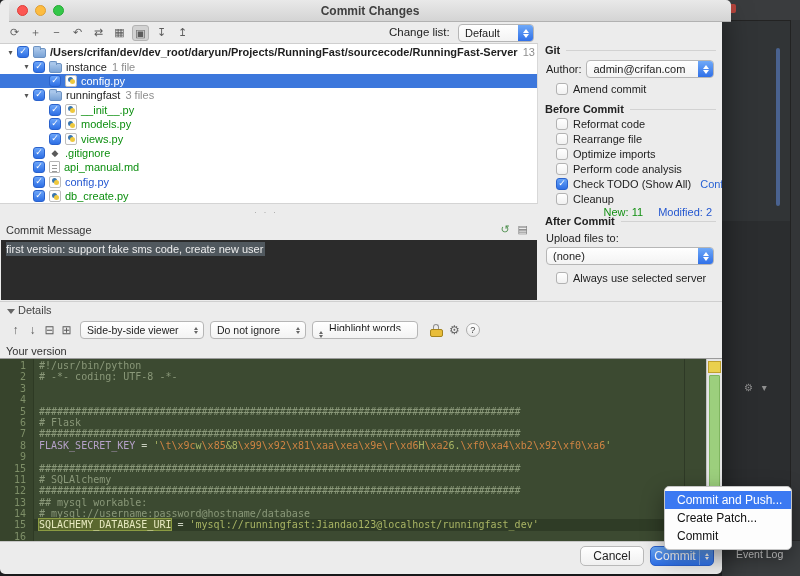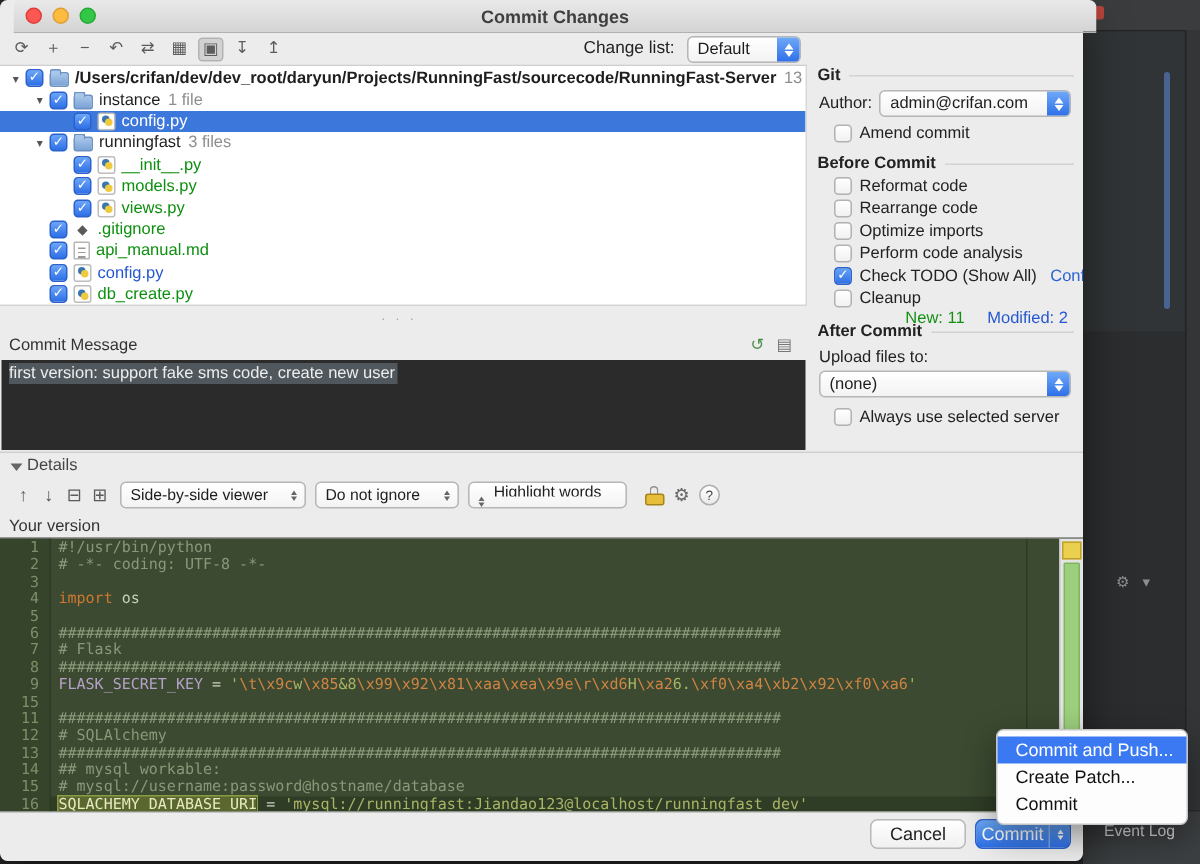--- a/index.html
+++ b/index.html
@@ -310,21 +310,21 @@
       <div class="gp-sec before">
           <span>Before Commit</span>
         </div>
       <div>
           <div class="chk-row">
             <span class="mcb"></span>
             <span>Reformat code</span>
           </div>
           <div class="chk-row">
             <span class="mcb"></span>
-            <span>Rearrange code</span>
+            <span>Rearrange file</span>
           </div>
           <div class="chk-row">
             <span class="mcb"></span>
             <span>Optimize imports</span>
           </div>
           <div class="chk-row">
             <span class="mcb"></span>
             <span>Perform code analysis</span>
           </div>
           <div class="chk-row">
@@ -412,21 +412,20 @@
           <div class="gnum">14</div>
           <div class="gnum">15</div>
           <div class="gnum">16</div>
         </div>
       <div class="code">
         <div class="margin-line"></div>
         <div>
             <div class="dline"><span class="tk-comment">#!/usr/bin/python</span></div>
             <div class="dline"><span class="tk-comment"># -*- coding: UTF-8 -*-</span></div>
             <div class="dline">&nbsp;</div>
-            <div class="dline"><span class="tk-kw">import</span><span class="tk-plain"> os</span></div>
             <div class="dline">&nbsp;</div>
             <div class="dline"><span class="tk-comment">################################################################################</span></div>
             <div class="dline"><span class="tk-comment"># Flask</span></div>
             <div class="dline"><span class="tk-comment">################################################################################</span></div>
             <div class="dline"><span class="tk-name">FLASK_SECRET_KEY</span><span class="tk-plain"> = </span><span class="tk-string">'</span><span class="tk-esc">\t</span><span class="tk-esc">\x9c</span><span class="tk-string">w</span><span class="tk-esc">\x85</span><span class="tk-string">&amp;8</span><span class="tk-esc">\x99</span><span class="tk-esc">\x92</span><span class="tk-esc">\x81</span><span class="tk-esc">\xaa</span><span class="tk-esc">\xea</span><span class="tk-esc">\x9e</span><span class="tk-esc">\r</span><span class="tk-esc">\xd6</span><span class="tk-string">H</span><span class="tk-esc">\xa2</span><span class="tk-string">6.</span><span class="tk-esc">\xf0</span><span class="tk-esc">\xa4</span><span class="tk-esc">\xb2</span><span class="tk-esc">\x92</span><span class="tk-esc">\xf0</span><span class="tk-esc">\xa6</span><span class="tk-string">'</span></div>
             <div class="dline">&nbsp;</div>
             <div class="dline"><span class="tk-comment">################################################################################</span></div>
             <div class="dline"><span class="tk-comment"># SQLAlchemy</span></div>
             <div class="dline"><span class="tk-comment">################################################################################</span></div>
             <div class="dline"><span class="tk-comment">## mysql workable:</span></div>

